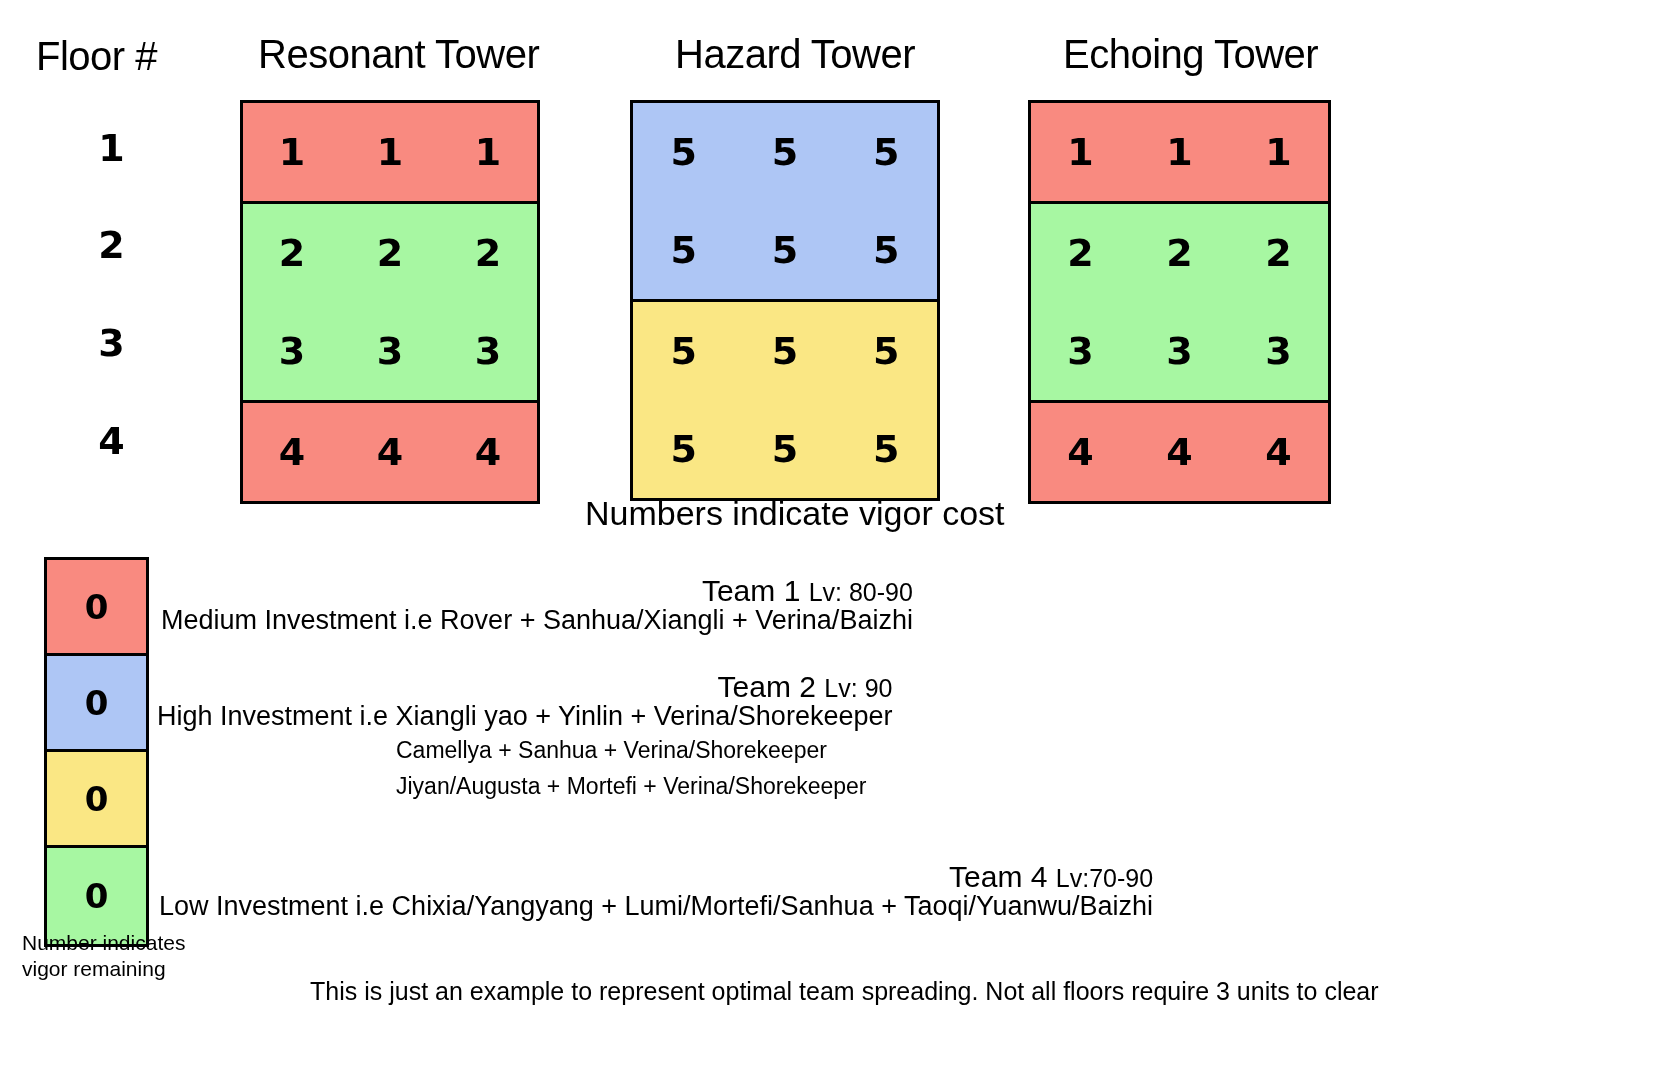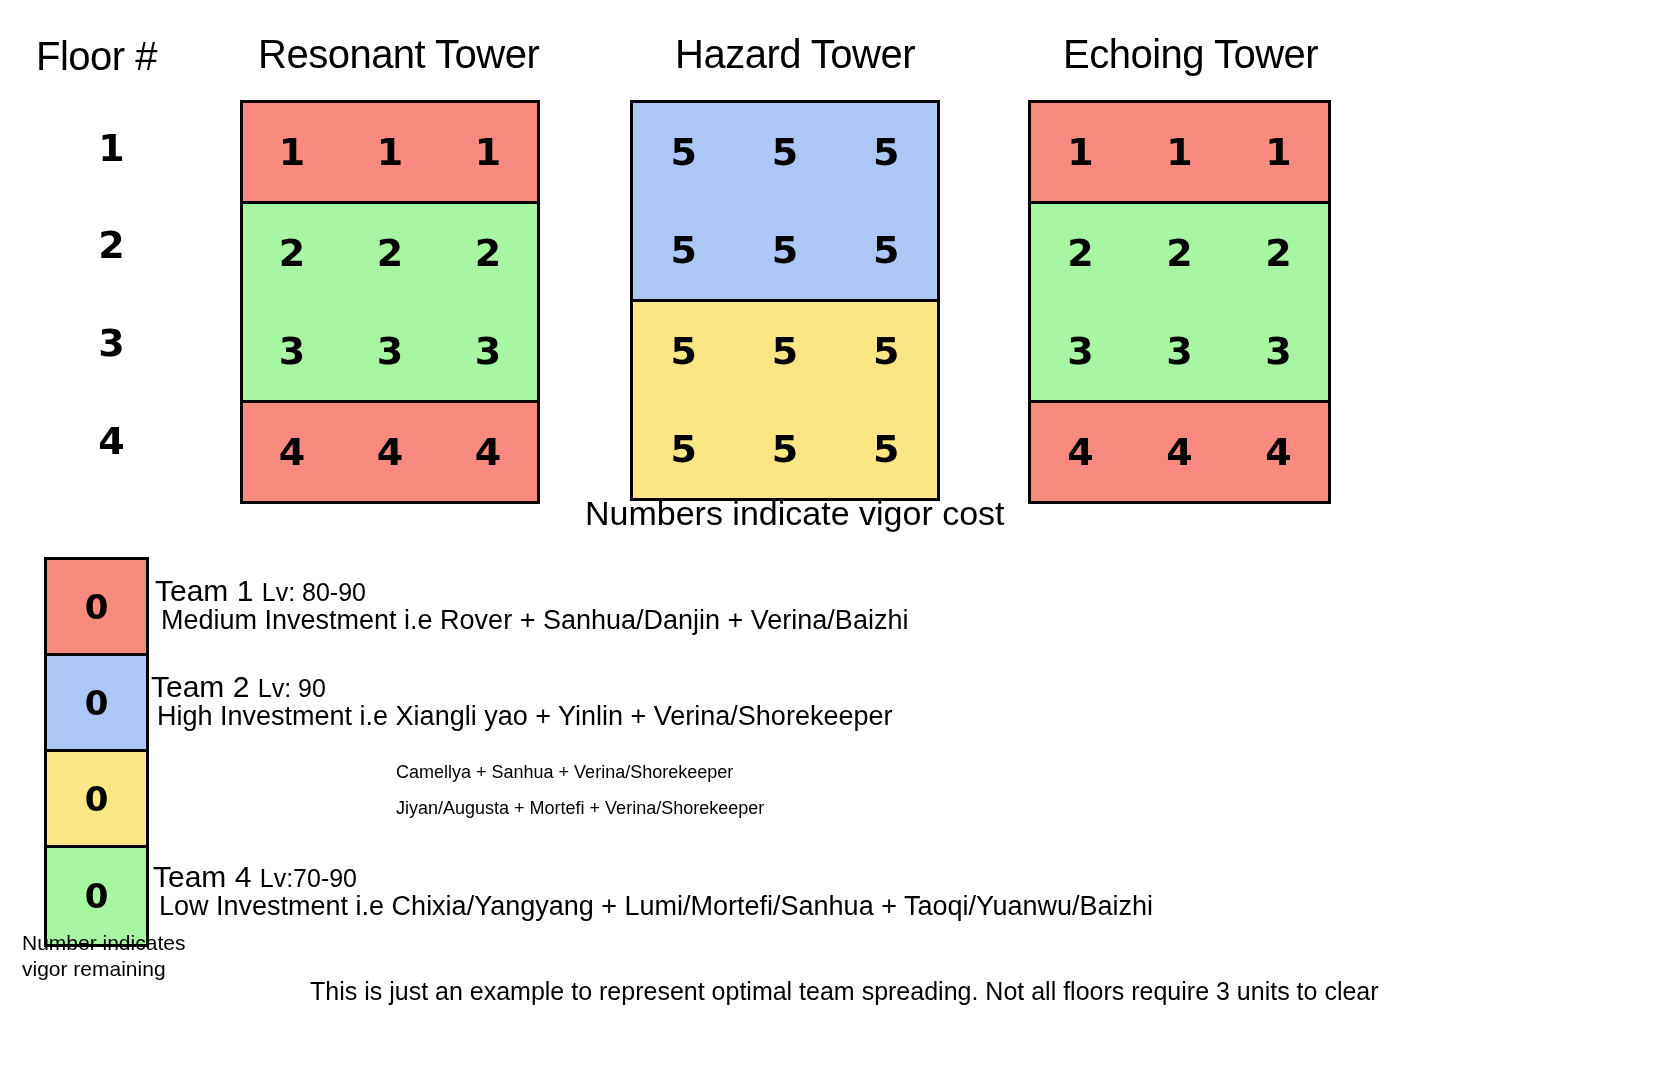--- a/index.html
+++ b/index.html
@@ -93,34 +93,33 @@
     justify-content: center;
     border-bottom: 3px solid #000;
     font-size: 34px;
     font-weight: bold;
     font-family: "DejaVu Sans", sans-serif;
   }
   .legend-swatch:last-child { border-bottom: none; }
 
   
   .team-block { position: absolute; white-space: nowrap; }
-  .team-title { font-size: 30px; line-height: 1.0; }
+  .team-title { font-size: 30px; line-height: 1.0; text-align: right; }
   .team-title .lv { font-size: 25px; }
   .team-desc { font-size: 27px; line-height: 1.05; padding-left: 6px; }
 
   #team-block-0 { left: 155px; top: 576px; }
   #team-block-1 { left: 151px; top: 672px; }
   #team-block-2 { left: 155px; top: 768px; }
   #team-block-3 { left: 153px; top: 862px; }
 
   .extra-line {
     position: absolute;
-    font-size: 18px;
-    white-space: nowrap;
-    margin-top: 25px;
+    font-size: 23px;
+    white-space: nowrap;
   }
   #extra-0 { left: 396px; top: 737px; }
   #extra-1 { left: 396px; top: 773px; }
 
   
   #vigor-remaining-note {
     position: absolute;
     left: 22px;
     top: 930px;
     width: 180px;
@@ -243,21 +242,21 @@
       <div class="legend-swatch" style="background: rgb(174, 198, 245);">0</div>
       <div class="legend-swatch" style="background: rgb(250, 231, 132);">0</div>
       <div class="legend-swatch" style="background: rgb(167, 247, 162);">0</div>
     </div>
 
   <div class="team-block" id="team-block-0">
     <div class="team-title">
       <span>Team 1</span>
       <span class="lv">Lv: 80-90</span>
     </div>
-    <div class="team-desc">Medium Investment i.e Rover + Sanhua/Danjin + Verina/Baizhi</div>
+    <div class="team-desc">Medium Investment i.e Rover + Sanhua/Xiangli + Verina/Baizhi</div>
   </div>
 
   <div class="team-block" id="team-block-1">
     <div class="team-title">
       <span>Team 2</span>
       <span class="lv">Lv: 90</span>
     </div>
     <div class="team-desc">High Investment i.e Xiangli yao + Yinlin + Verina/Shorekeeper</div>
   </div>
 

